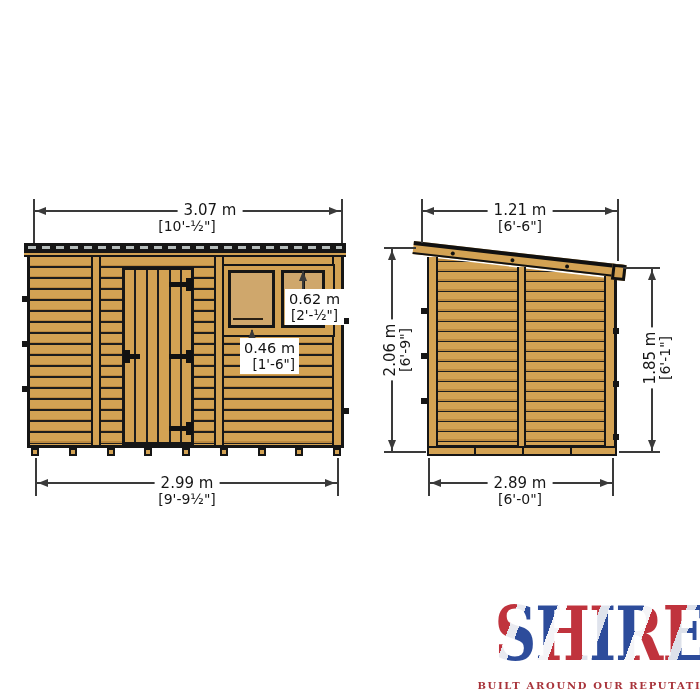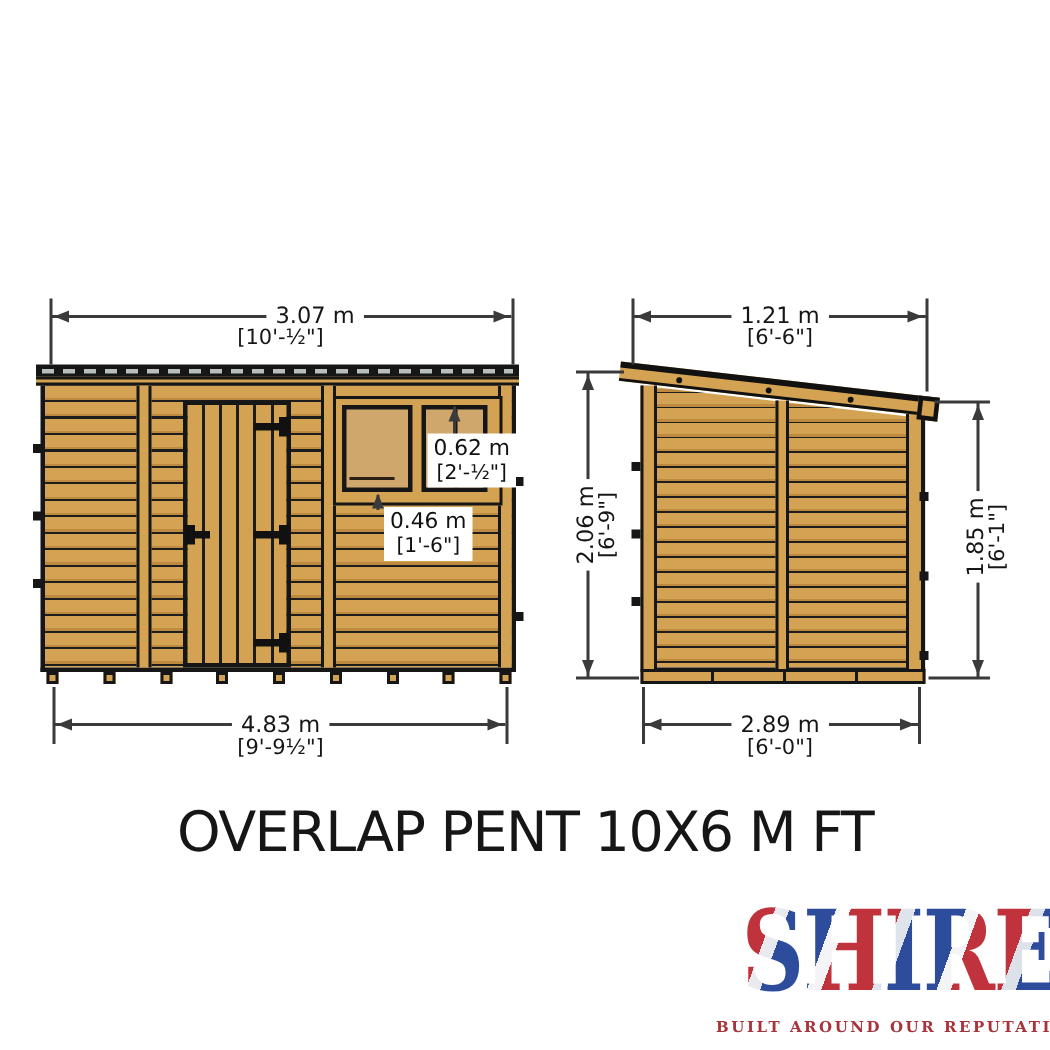--- a/index.html
+++ b/index.html
@@ -179,33 +179,33 @@
     <div class="dimline-v" style="left:302px;top:271px;height:20px;"></div>
     <div class="arrow-up" style="left:299px;top:271px;"></div>
     <div class="box-label" style="left:285px;top:289px;">
       <div>0.62 m</div>
       <div style="font-size:13.5px;">[2'-½"]</div>
     </div>
   </div>
   <div>
     <div class="dimline-v" style="left:251px;top:330px;height:10px;"></div>
     <div class="arrow-up" style="left:248px;top:329px;"></div>
-    <div class="box-label" style="left:256px;top:338px;">
+    <div class="box-label" style="left:240px;top:338px;text-align:right;">
       <div>0.46 m</div>
       <div style="font-size:13.5px;">[1'-6"]</div>
     </div>
   </div>
 
   <div>
     <div class="ext-v" style="left:35px;top:458px;height:38px;"></div>
     <div class="ext-v" style="left:337px;top:458px;height:38px;"></div>
     <div class="dimline-h" style="left:36px;top:482px;width:301px;"></div>
     <div class="arrow-left" style="left:38px;top:479px;"></div>
     <div class="arrow-right" style="left:325px;top:479px;"></div>
-    <div class="dim-metric" style="left:187px;top:483px;">4.83 m</div>
+    <div class="dim-metric" style="left:187px;top:483px;">2.99 m</div>
     <div class="dim-imperial" style="left:187px;top:499px;">[9'-9½"]</div>
   </div>
 
   <div>
     <div class="ext-v" style="left:428px;top:458px;height:38px;"></div>
     <div class="ext-v" style="left:612px;top:458px;height:38px;"></div>
     <div class="dimline-h" style="left:429px;top:482px;width:184px;"></div>
     <div class="arrow-left" style="left:431px;top:479px;"></div>
     <div class="arrow-right" style="left:600px;top:479px;"></div>
     <div class="dim-metric" style="left:520px;top:483px;">2.89 m</div>
@@ -229,20 +229,19 @@
     <div class="ext-h" style="left:619px;top:451px;width:41px;"></div>
     <div class="dimline-v" style="left:651px;top:268px;height:184px;"></div>
     <div class="arrow-up" style="left:648px;top:270px;"></div>
     <div class="arrow-down" style="left:648px;top:440px;"></div>
     <div class="dim-label-rot" style="left:658px;top:358px;">
       <div class="m">1.85 m</div>
       <div class="i">[6'-1"]</div>
     </div>
   </div>
 
-  <div id="page-title">OVERLAP PENT 10X6 M FT</div>
 
   <div id="brand">
     <div id="brand-name">SHIRE</div>
     <div id="brand-tagline">BUILT AROUND OUR REPUTATION</div>
   </div>
 
 </div>
 
 </body></html>

